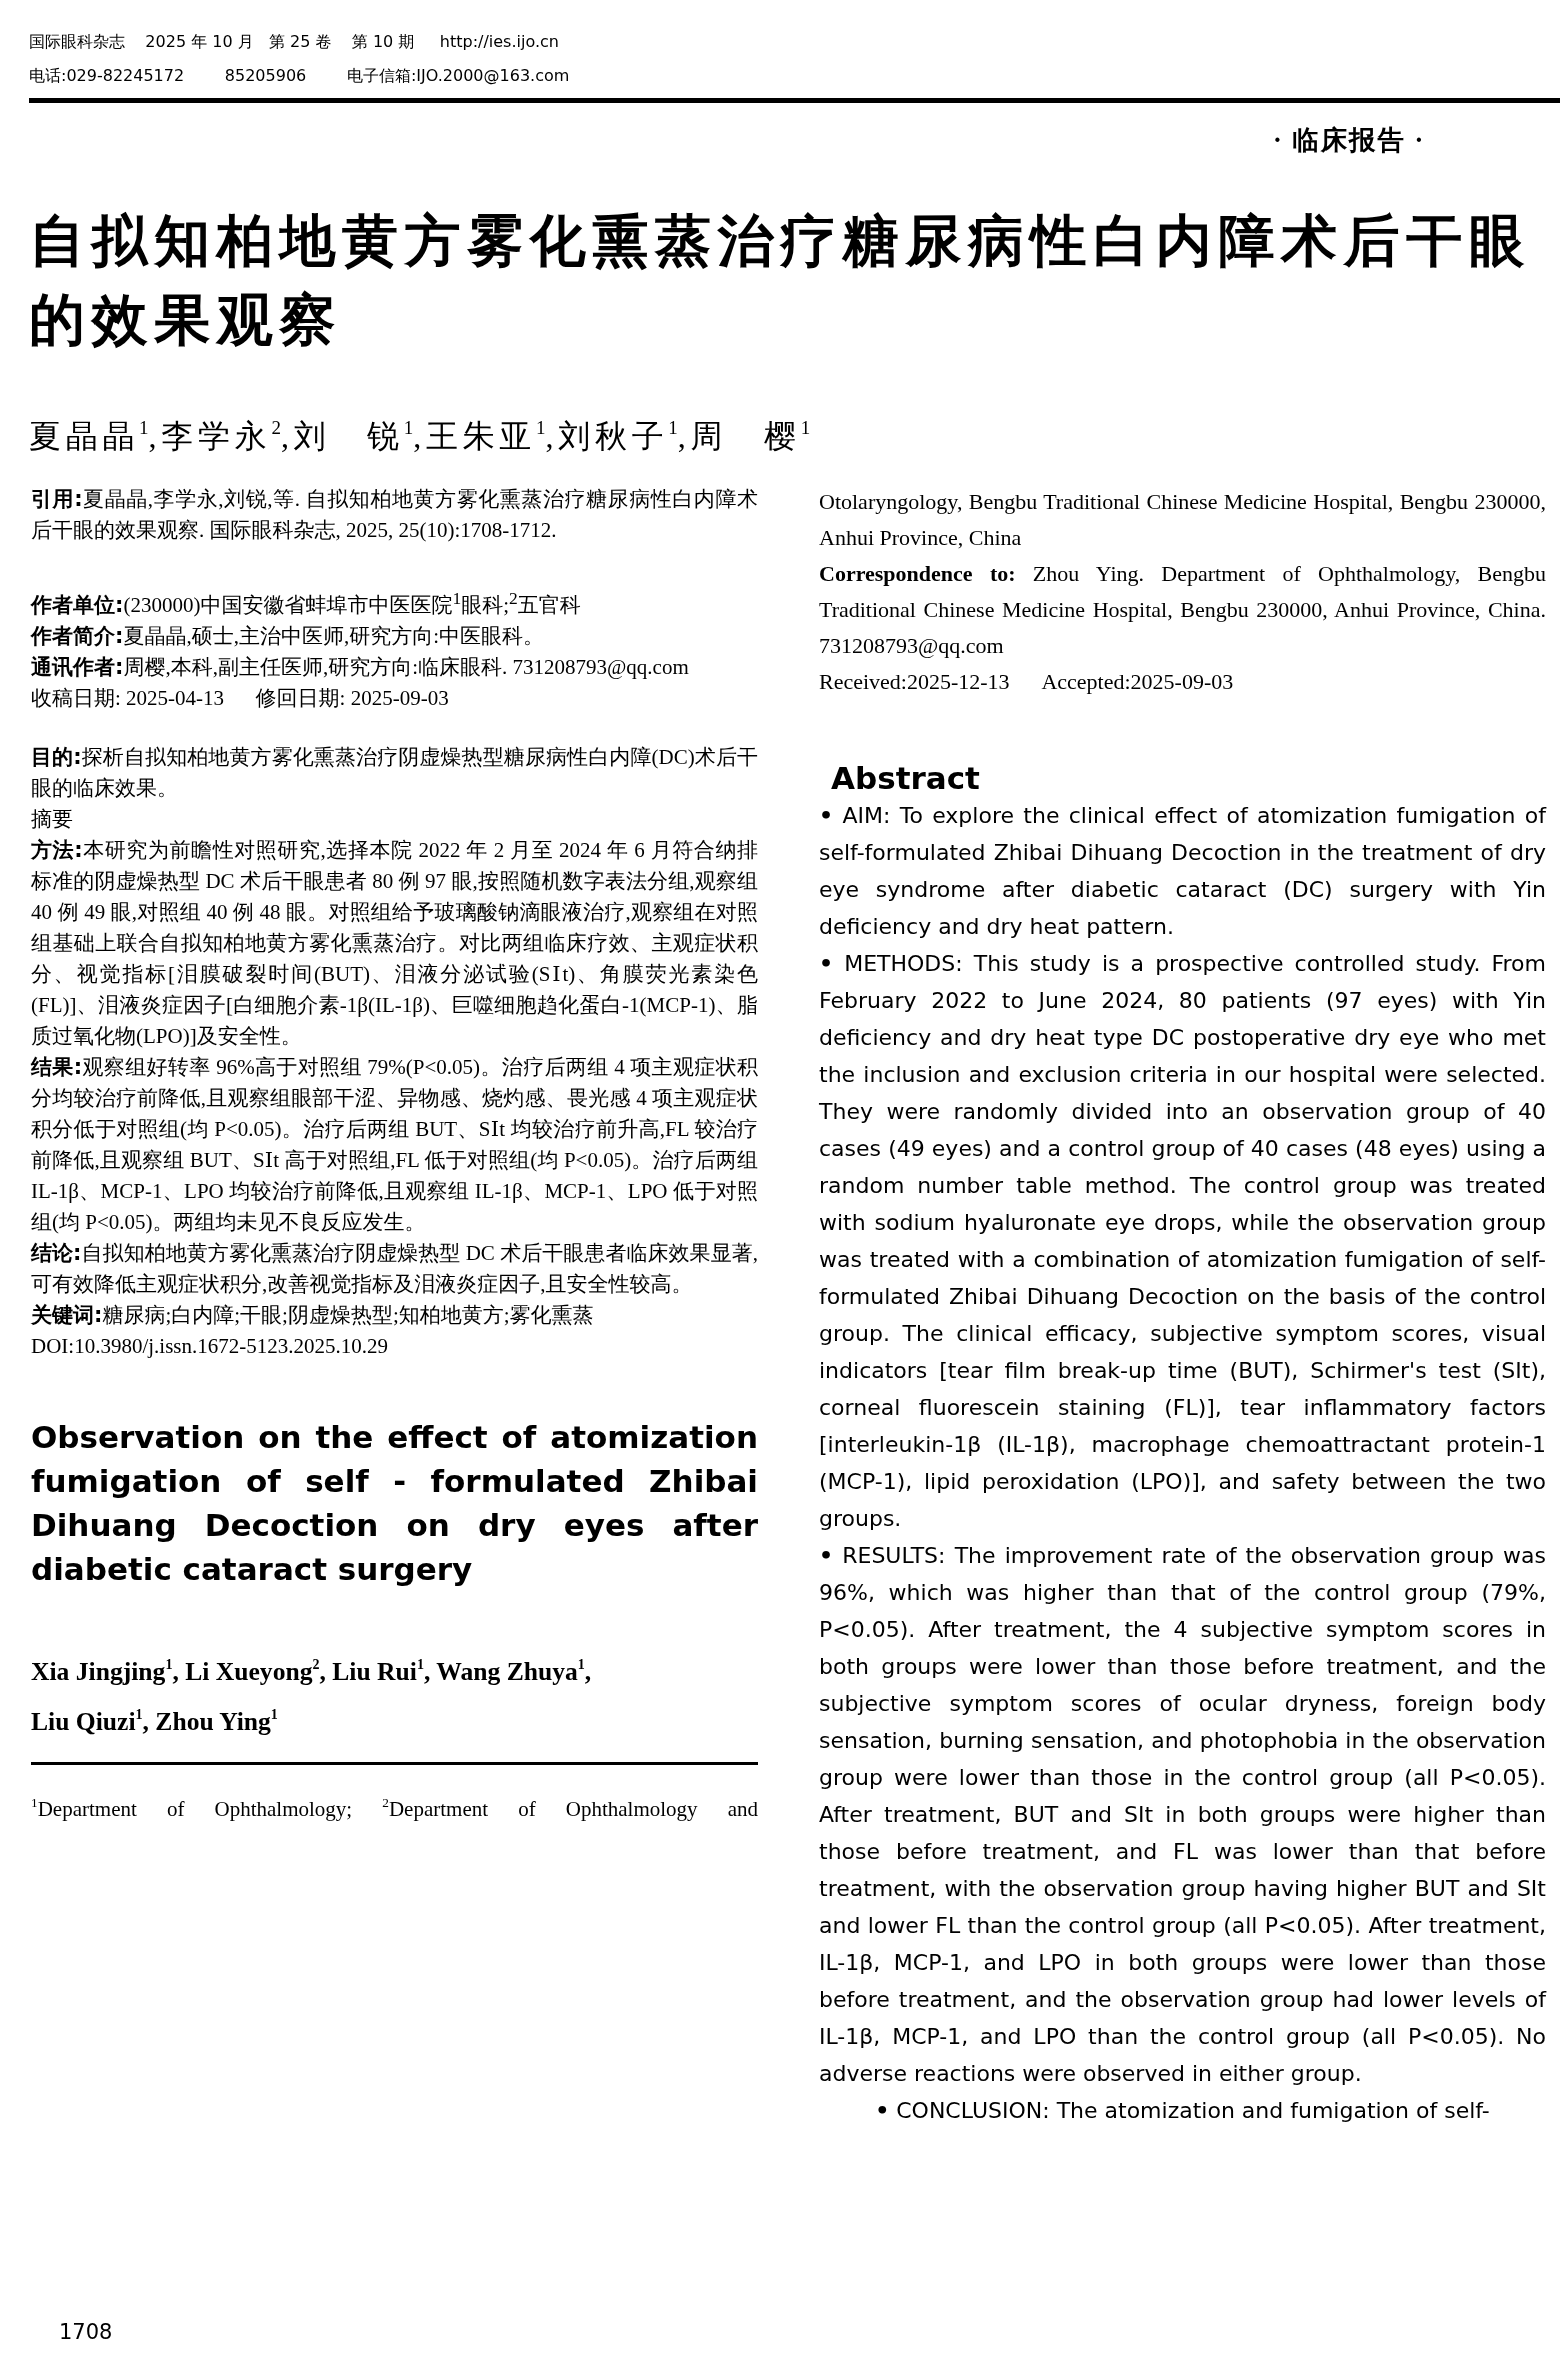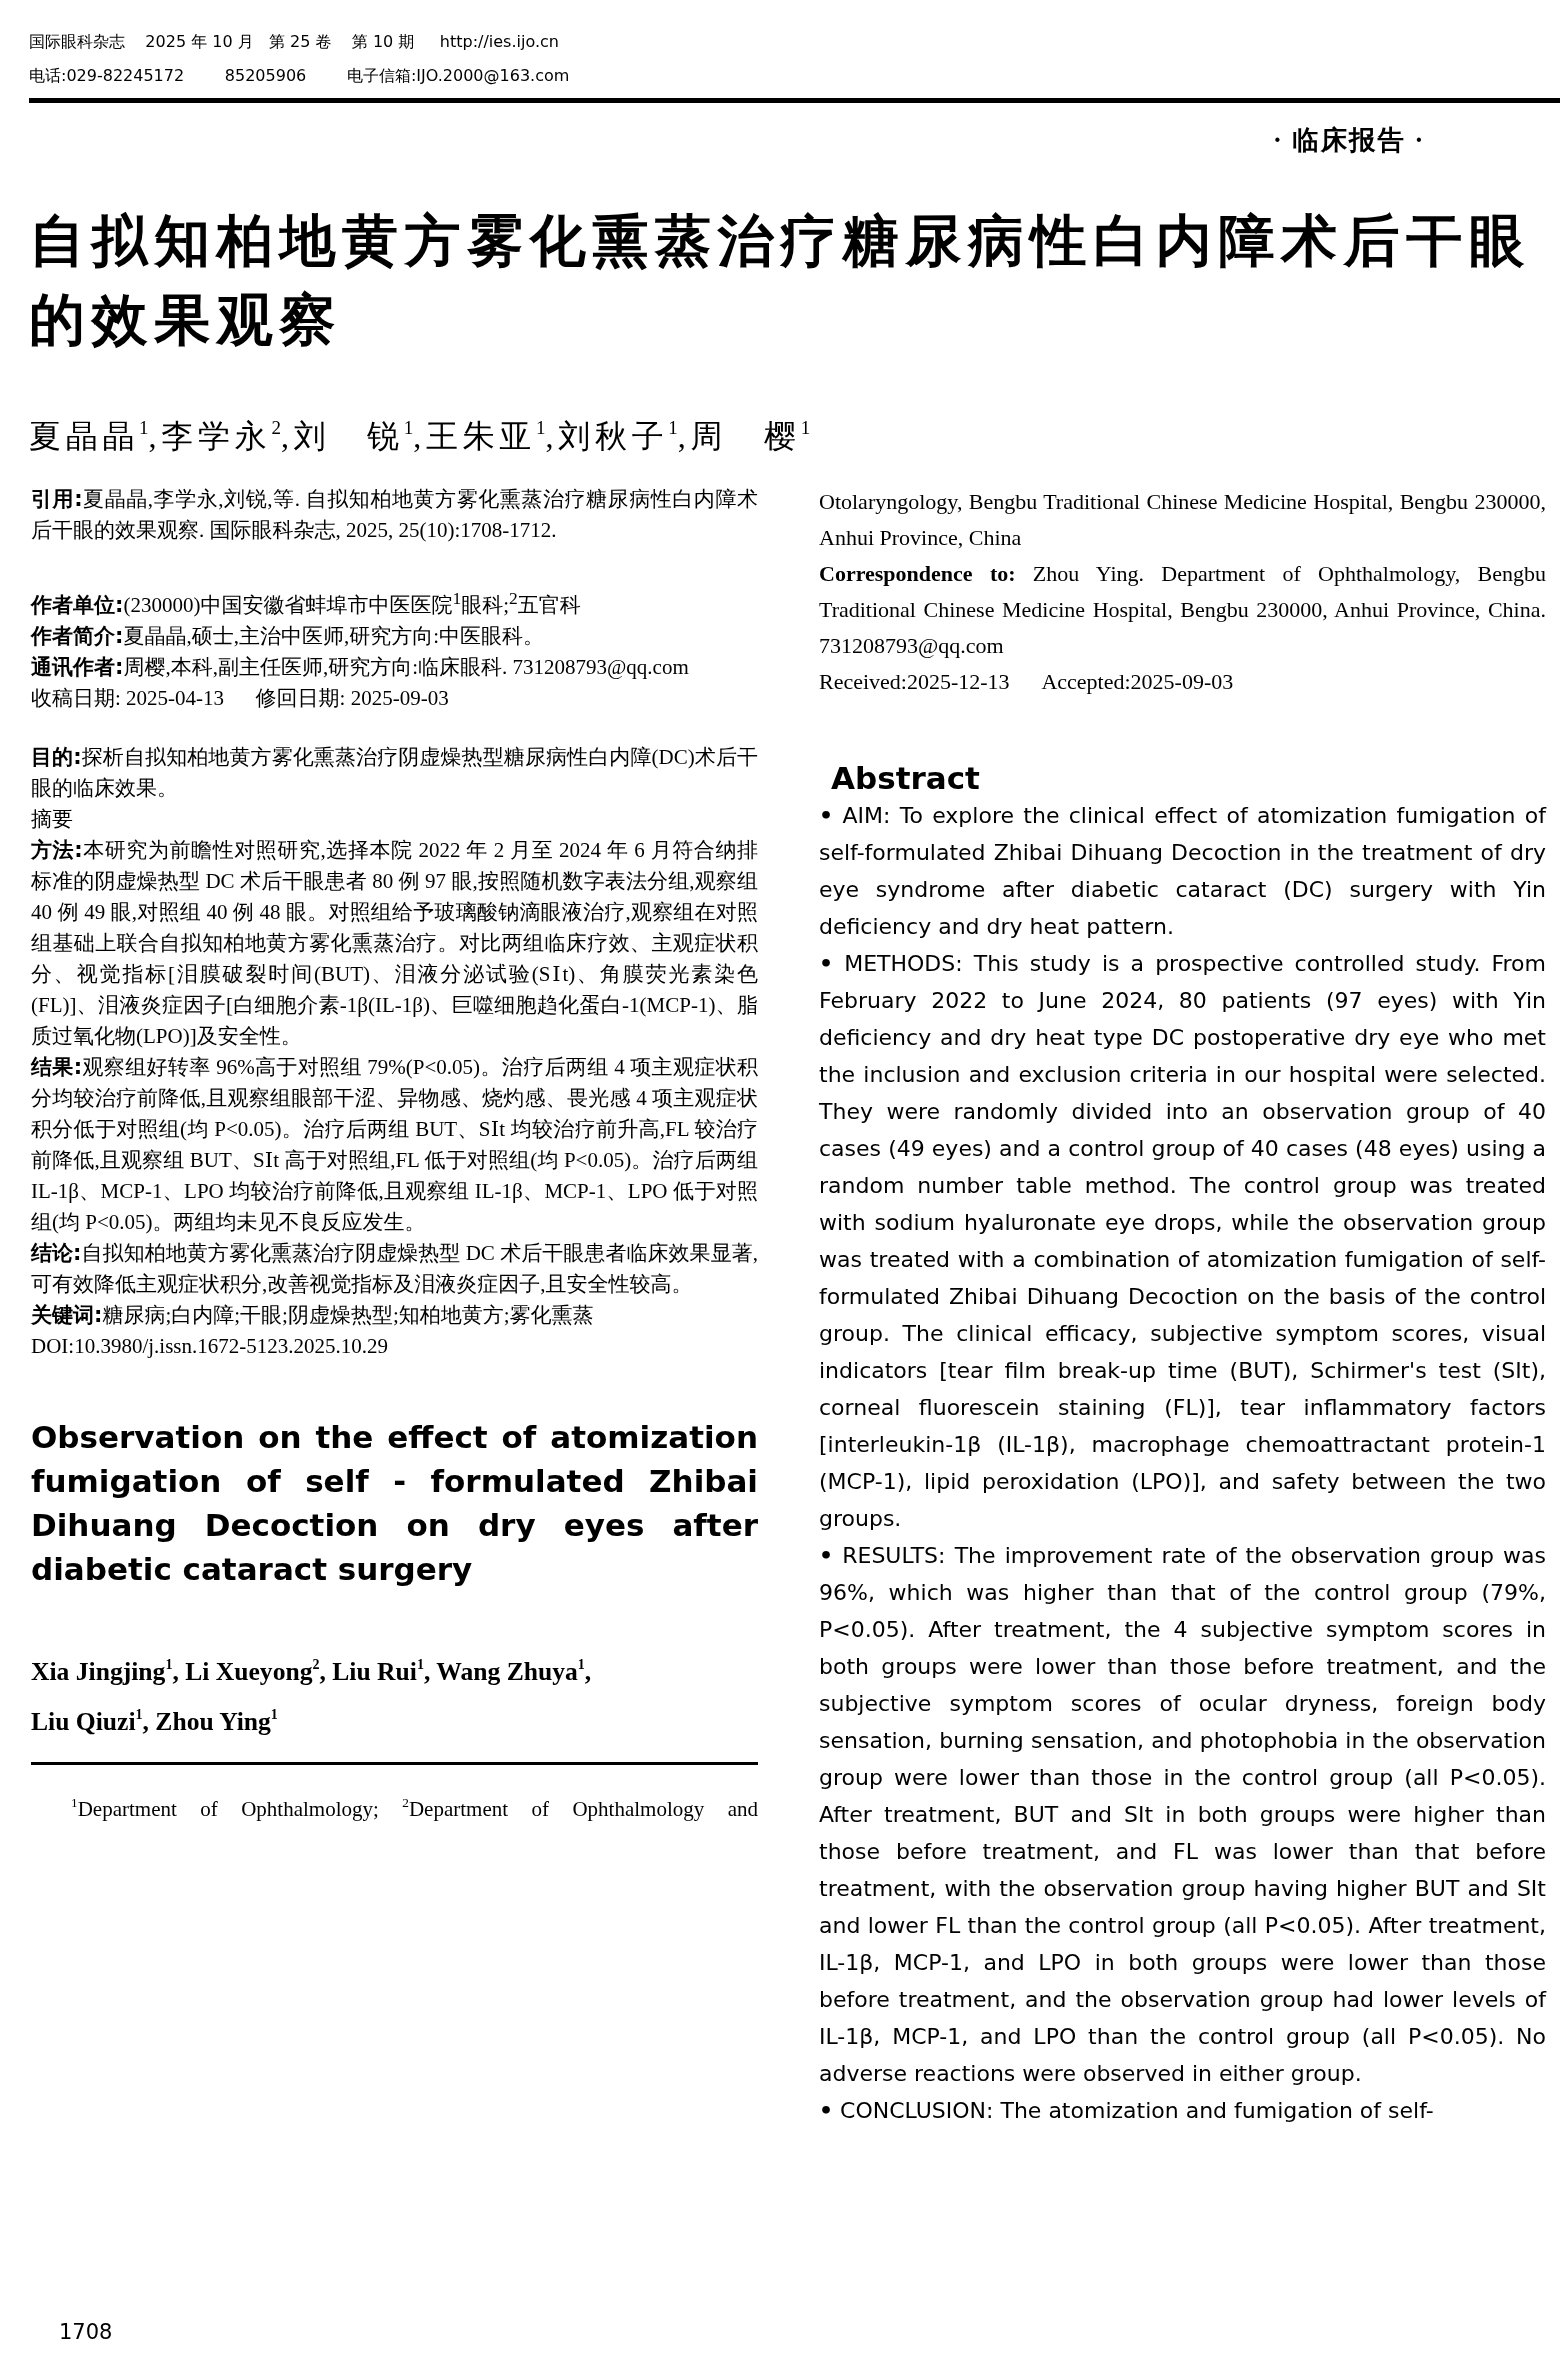--- a/index.html
+++ b/index.html
@@ -35,21 +35,21 @@
   .en-info b { font-weight: bold; }
 
   #abstract-heading { font-size: 31px; font-weight: bold; margin-top: 59px; line-height: 38px; margin-left: 12px; }
   .abs-para { font-size: 22px; line-height: 37px; text-align: justify; margin: 0; }
   .abs-para .bullet { font-weight: bold; }
 
   #en-title { font-size: 31px; font-weight: bold; line-height: 44px; text-align: justify; text-align-last: left; margin-top: 53px; }
   #en-authors { font-size: 25.6px; font-weight: bold; line-height: 43px; margin-top: 52px; }
   #en-authors sup { font-size: 14px; vertical-align: 11.4px; }
   #footnote-rule { height: 2.4px; background: #000; margin-top: 19px; }
-  #footnote { font-size: 21px; line-height: 28px; margin-top: 24px; text-align: justify; text-align-last: justify; margin-left: 40px; }
+  #footnote { font-size: 21px; line-height: 28px; margin-top: 24px; text-align: justify; text-align-last: justify; }
   #footnote sup { font-size: 13.3px; vertical-align: 8.5px; }
 
   #page-number { left: 59px; top: 2320px; font-size: 21px; }
 </style>
 </head>
 <body>
 
 <div id="journal-header" class="abs sans">
   <div class="row"><span>国际眼科杂志</span>    <span>2025 年 10 月</span>   <span>第 25 卷</span>    <span>第 10 期</span>     <span>http://ies.ijo.cn</span></div>
   <div class="row"><span>电话:</span><span>029-82245172</span>        <span>85205906</span>        <span>电子信箱:</span><span>IJO.2000@163.com</span></div>
@@ -92,17 +92,17 @@
 
 <div id="right-col" class="col serif">
   <p class="en-info">Otolaryngology, Bengbu Traditional Chinese Medicine Hospital, Bengbu 230000, Anhui Province, China</p>
   <p class="en-info"><b>Correspondence to:</b> <span>Zhou Ying. Department of Ophthalmology, Bengbu Traditional Chinese Medicine Hospital, Bengbu 230000, Anhui Province, China. 731208793@qq.com</span></p>
   <p class="en-info" style="white-space:pre"><span>Received:2025-12-13</span>      <span>Accepted:2025-09-03</span></p>
 
   <div id="abstract-heading" class="sans">Abstract</div>
   <p class="abs-para sans"><span class="bullet">•</span> <span>AIM:</span> <span>To explore the clinical effect of atomization fumigation of self-formulated Zhibai Dihuang Decoction in the treatment of dry eye syndrome after diabetic cataract (DC) surgery with Yin deficiency and dry heat pattern.</span></p>
   <p class="abs-para sans"><span class="bullet">•</span> <span>METHODS:</span> <span>This study is a prospective controlled study. From February 2022 to June 2024, 80 patients (97 eyes) with Yin deficiency and dry heat type DC postoperative dry eye who met the inclusion and exclusion criteria in our hospital were selected. They were randomly divided into an observation group of 40 cases (49 eyes) and a control group of 40 cases (48 eyes) using a random number table method. The control group was treated with sodium hyaluronate eye drops, while the observation group was treated with a combination of atomization fumigation of self-formulated Zhibai Dihuang Decoction on the basis of the control group. The clinical efficacy, subjective symptom scores, visual indicators [tear film break-up time (BUT), Schirmer's test (SIt), corneal fluorescein staining (FL)], tear inflammatory factors [interleukin-1β (IL-1β), macrophage chemoattractant protein-1 (MCP-1), lipid peroxidation (LPO)], and safety between the two groups.</span></p>
   <p class="abs-para sans"><span class="bullet">•</span> <span>RESULTS:</span> <span>The improvement rate of the observation group was 96%, which was higher than that of the control group (79%, P&lt;0.05). After treatment, the 4 subjective symptom scores in both groups were lower than those before treatment, and the subjective symptom scores of ocular dryness, foreign body sensation, burning sensation, and photophobia in the observation group were lower than those in the control group (all P&lt;0.05). After treatment, BUT and SIt in both groups were higher than those before treatment, and FL was lower than that before treatment, with the observation group having higher BUT and SIt and lower FL than the control group (all P&lt;0.05). After treatment, IL-1β, MCP-1, and LPO in both groups were lower than those before treatment, and the observation group had lower levels of IL-1β, MCP-1, and LPO than the control group (all P&lt;0.05). No adverse reactions were observed in either group.</span></p>
-  <p class="abs-para sans" style="text-align:left"><span class="bullet">•</span> <span>CONCLUSION:</span> <span>The atomization and fumigation of self-</span></p>
+  <p class="abs-para sans" style="text-align:center"><span class="bullet">•</span> <span>CONCLUSION:</span> <span>The atomization and fumigation of self-</span></p>
 </div>
 
 <div id="page-number" class="abs sans">1708</div>
 
 
 </body></html>

